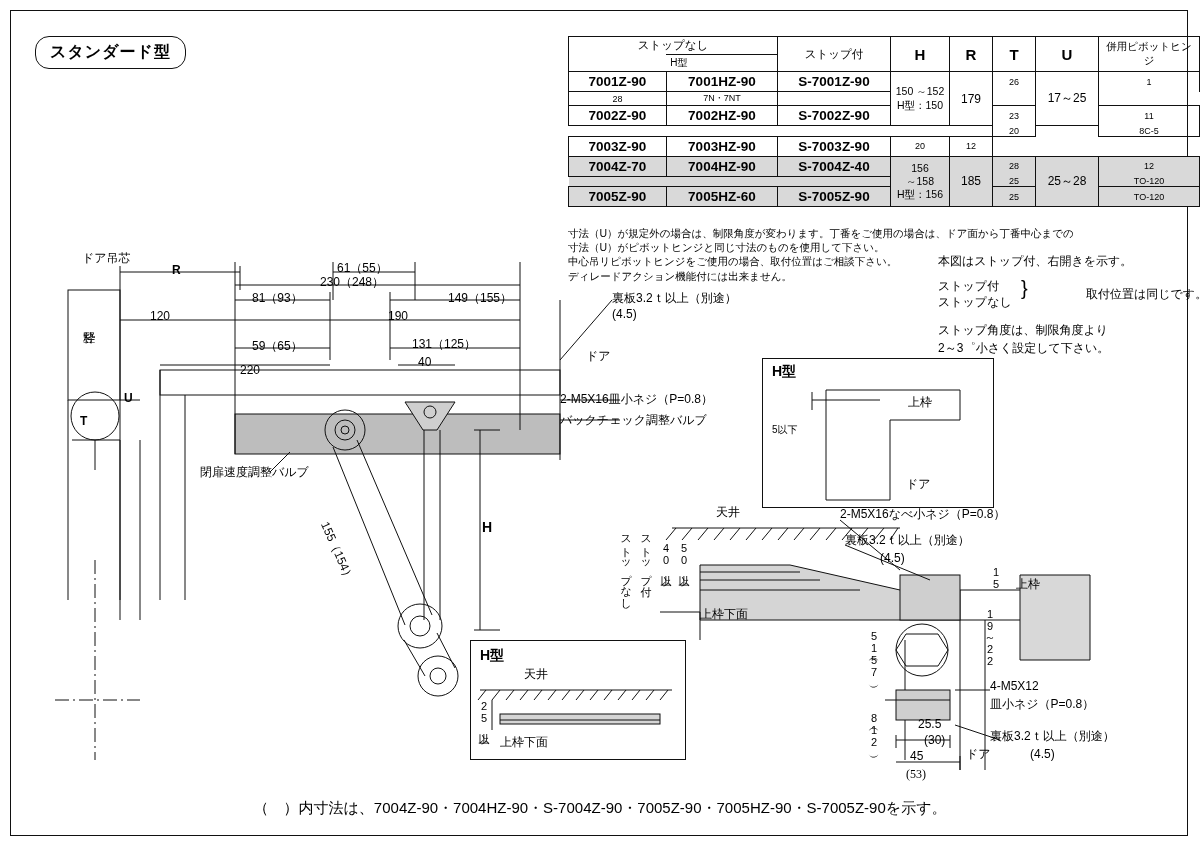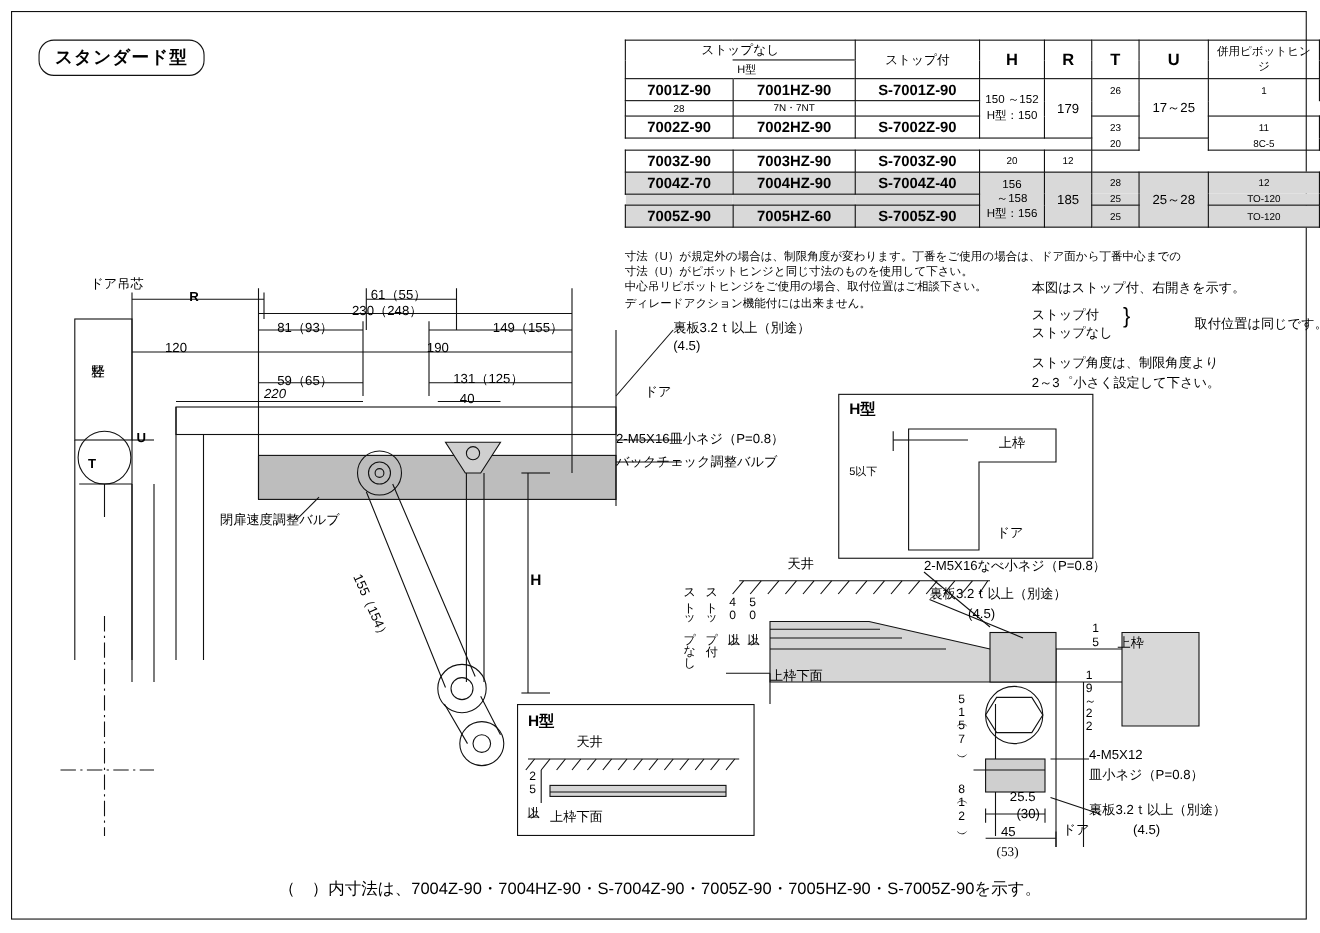--- a/index.html
+++ b/index.html
@@ -219,21 +219,21 @@
   <div class="txt" style="left:172px;top:264px;font-weight:bold;">R</div>
   <div class="txt" style="left:337px;top:262px;">61（55）</div>
   <div class="txt" style="left:320px;top:276px;">230（248）</div>
   <div class="txt" style="left:412px;top:292px;margin-left:36px;">149（155）</div>
   <div class="txt" style="left:252px;top:292px;">81（93）</div>
   <div class="txt" style="left:388px;top:310px;">190</div>
   <div class="txt" style="left:150px;top:310px;">120</div>
   <div class="txt" style="left:252px;top:340px;">59（65）</div>
   <div class="txt" style="left:412px;top:338px;">131（125）</div>
   <div class="txt" style="left:418px;top:356px;">40</div>
-  <div class="txt" style="left:240px;top:352px;font-style:italic;">220</div>
+  <div class="txt" style="left:240px;top:364px;">220</div>
   <div class="txt" style="left:80px;top:415px;font-weight:bold;">T</div>
   <div class="txt" style="left:124px;top:392px;font-weight:bold;">U</div>
   <div class="txt" style="left:482px;top:520px;font-weight:bold;font-size:14px;">H</div>
   <div class="txt" style="left:330px;top:520px;transform:rotate(66deg);transform-origin:left top;">155（154）</div>
 
   <div class="txt" style="left:612px;top:292px;">裏板3.2ｔ以上（別途）</div>
   <div class="txt" style="left:612px;top:308px;">(4.5)</div>
   <div class="txt" style="left:560px;top:393px;">2-M5X16皿小ネジ（P=0.8）</div>
   <div class="txt" style="left:560px;top:414px;">バックチェック調整バルブ</div>
   <div class="txt" style="left:200px;top:466px;">閉扉速度調整バルブ</div>

